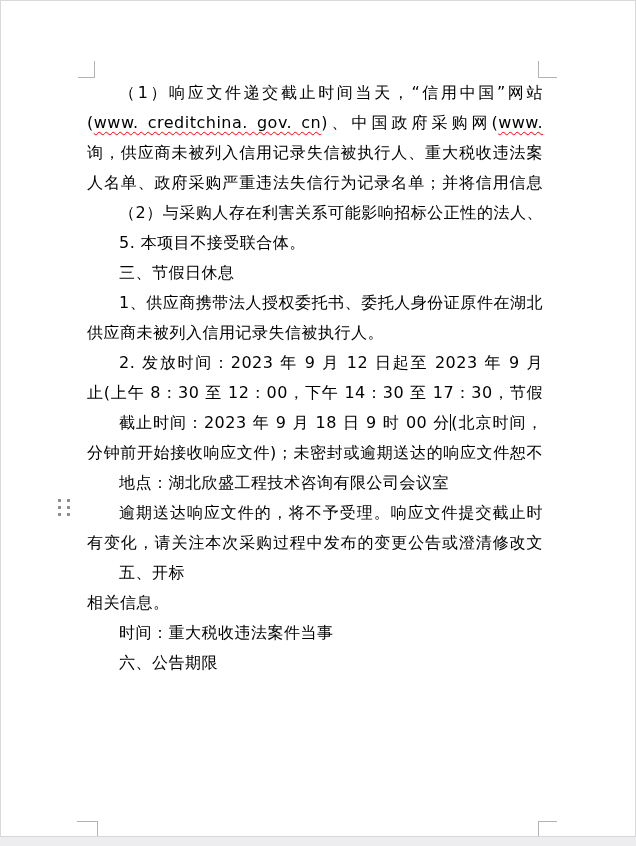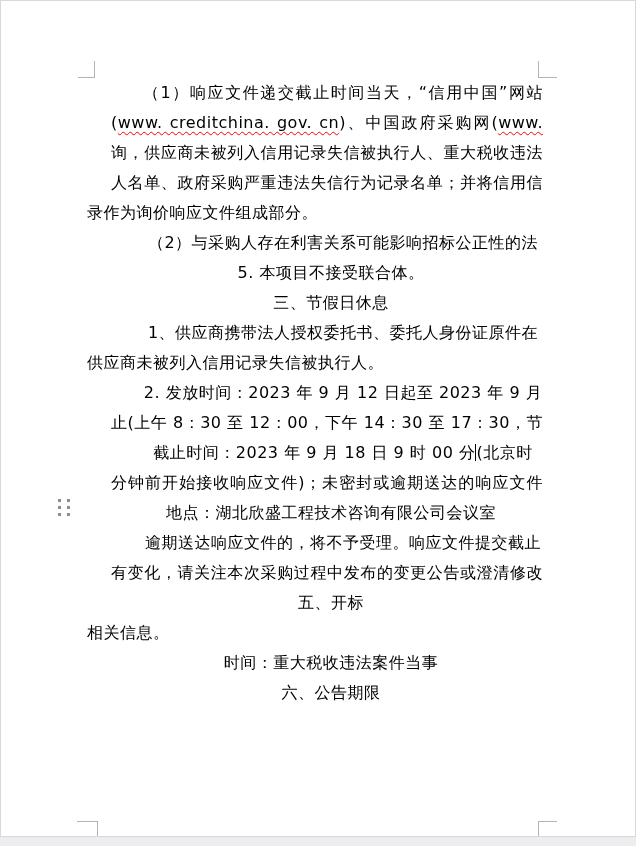--- a/index.html
+++ b/index.html
@@ -30,22 +30,22 @@
     column-gap:6px;row-gap:4px;
   }
   .drag-dots i{display:block;width:3px;height:3px;background:#8d8d92;}
   
   .doc-text{
     position:absolute;left:87px;top:78px;width:456px;
     font-size:16px;line-height:30px;color:#000000;
     letter-spacing:0.5px;
   }
   .line{height:30px;white-space:nowrap;text-align:left;}
-  .line.just{white-space:normal;text-align:justify;text-align-last:justify;height:30px;overflow:hidden;margin-left:24px;}
-  .line.indent{text-indent:32px;text-align:center;}
+  .line.just{white-space:normal;text-align:justify;text-align-last:justify;height:30px;overflow:hidden;}
+  .line.indent{text-indent:32px;}
   .squiggle{
     text-decoration:underline;
     text-decoration-style:wavy;
     text-decoration-color:#ff0000;
     text-decoration-thickness:1px;
     text-underline-offset:3px;
     text-decoration-skip-ink:none;
   }
   .caret{
     display:inline-block;width:1px;height:17px;background:#000;
@@ -69,21 +69,20 @@
     <i></i>
     <i></i>
     <i></i>
 </div>
 
 <div class="doc-text">
     <div class="line indent just"><span>（1）响应文件递交截止时间当天，“信用中国”网站</span></div>
     <div class="line just"><span>(</span><span class="squiggle">www. creditchina. gov. cn</span><span>)、中国政府采购网(</span><span class="squiggle">www. ccgp. gov. cn</span></div>
     <div class="line just"><span>询，供应商未被列入信用记录失信被执行人、重大税收违法案件当事</span></div>
     <div class="line just"><span>人名单、政府采购严重违法失信行为记录名单；并将信用信息查询记</span></div>
-    <div class="line"><span>录作为询价响应文件组成部分。</span></div>
     <div class="line indent just"><span>（2）与采购人存在利害关系可能影响招标公正性的法人、其他</span></div>
     <div class="line indent"><span>5. 本项目不接受联合体。</span></div>
     <div class="line indent"><span>三、节假日休息</span></div>
     <div class="line indent just"><span>1、供应商携带法人授权委托书、委托人身份证原件在湖北欣盛</span></div>
     <div class="line"><span>供应商未被列入信用记录失信被执行人。</span></div>
     <div class="line indent just"><span>2. 发放时间：2023 年 9 月 12 日起至 2023 年 9 月 15 日 17：30</span></div>
     <div class="line just"><span>止(上午 8：30 至 12：00，下午 14：30 至 17：30，节假日休息)。</span></div>
     <div class="line indent just"><span>截止时间：2023 年 9 月 18 日 9 时 00 分</span><span class="caret"></span><span>(北京时间，截止时间 30</span></div>
     <div class="line just"><span>分钟前开始接收响应文件)；未密封或逾期送达的响应文件恕不接受。</span></div>
     <div class="line indent"><span>地点：湖北欣盛工程技术咨询有限公司会议室</span></div>

